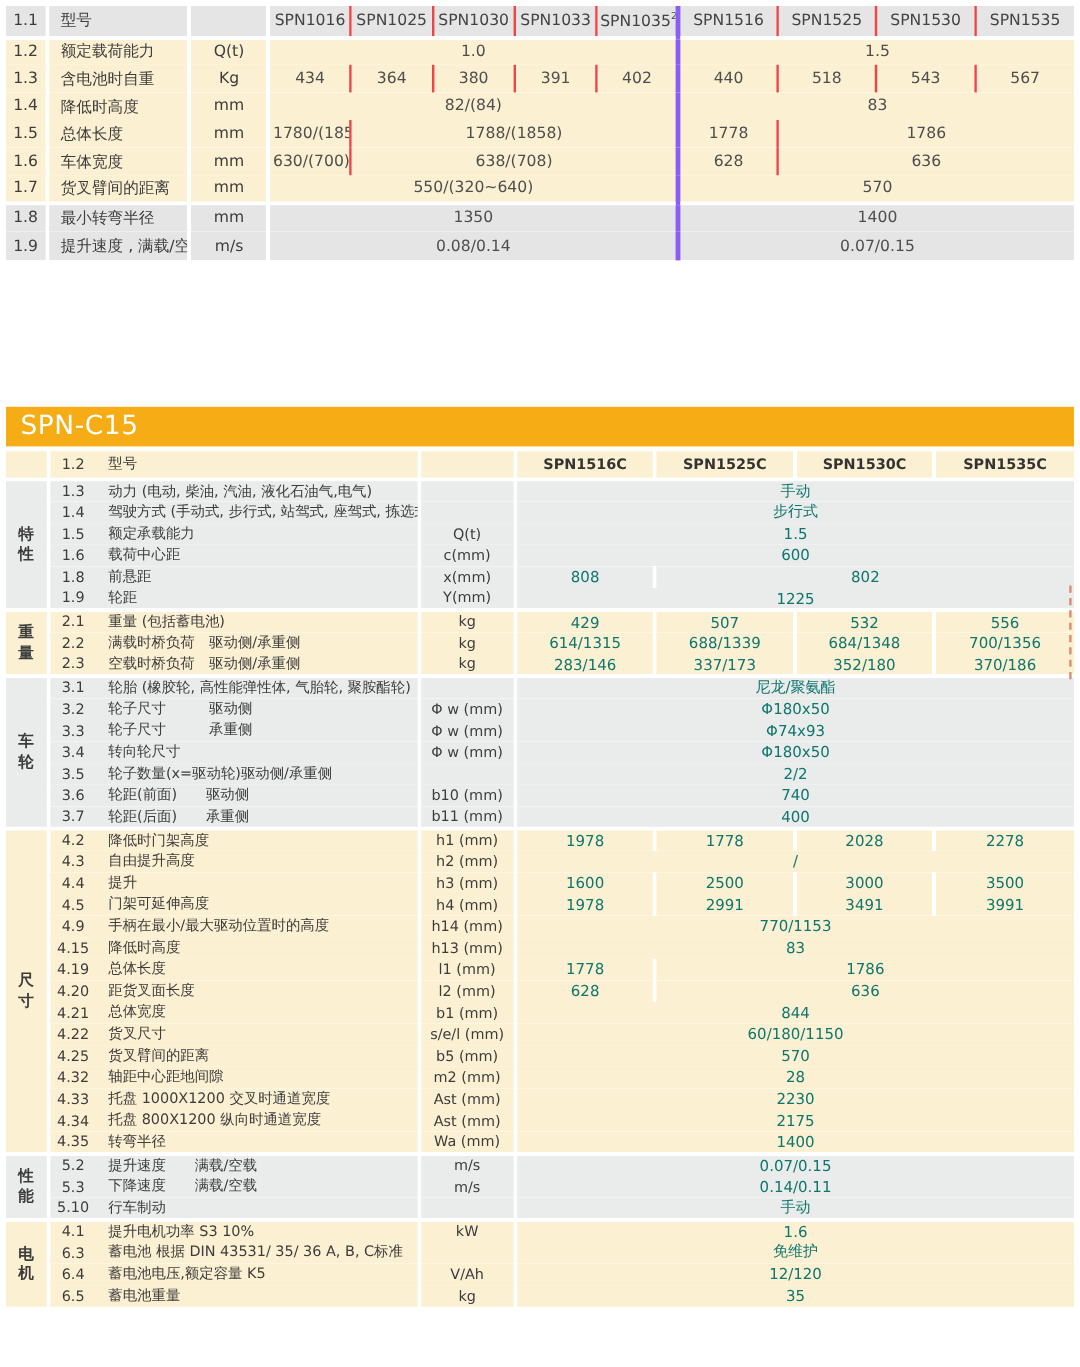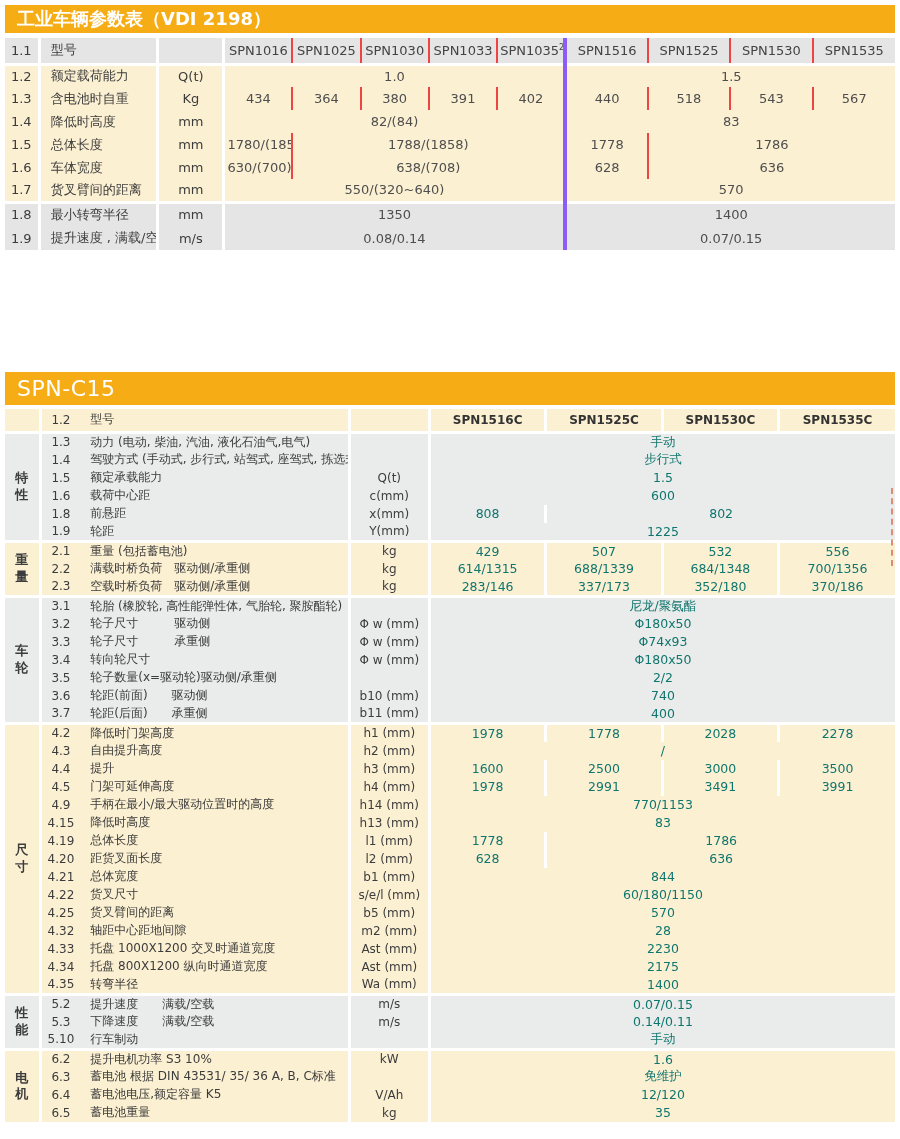--- a/index.html
+++ b/index.html
@@ -41,23 +41,20 @@
   #t2 .unit{font-size:12px;}
   .gap-between{height:122px;}
   .dash-mark{position:absolute;left:891px;top:488px;height:78px;width:0;
              border-left:2px dashed #DC8C72;}
 </style>
 </head>
 <body>
 
 <div class="page">
 
-  <div class="bar bar1">
-    <span>工业车辆参数表（VDI 2198）</span>
-  </div>
 
   <table id="t1">
     <colgroup>
       <col style="width:34px">
         <col style="width:118px">
         <col style="width:66px">
       <col style="width:68px">
         <col style="width:68px">
         <col style="width:68px">
         <col style="width:68px">
@@ -423,21 +420,21 @@
       <td class="sL">5.10</td>
       <td class="lab">行车制动</td>
       <td class="unit sU"></td>
       <td class="val sV" colspan="4">手动</td>
     </tr>
     </tbody>
 
     <tbody class="cream">
     <tr class="gT">
       <td class="sec" rowspan="4"><span>电机</span></td>
-      <td class="sL">6.2</td>
+      <td class="sL">4.1</td>
       <td class="lab">提升电机功率 S3 10%</td>
       <td class="unit sU">kW</td>
       <td class="val sV" colspan="4">1.6</td>
     </tr>
     <tr>
       <td class="sL">6.3</td>
       <td class="lab">蓄电池 根据 DIN 43531/ 35/ 36 A, B, C标准</td>
       <td class="unit sU"></td>
       <td class="val sV" colspan="4">免维护</td>
     </tr>

